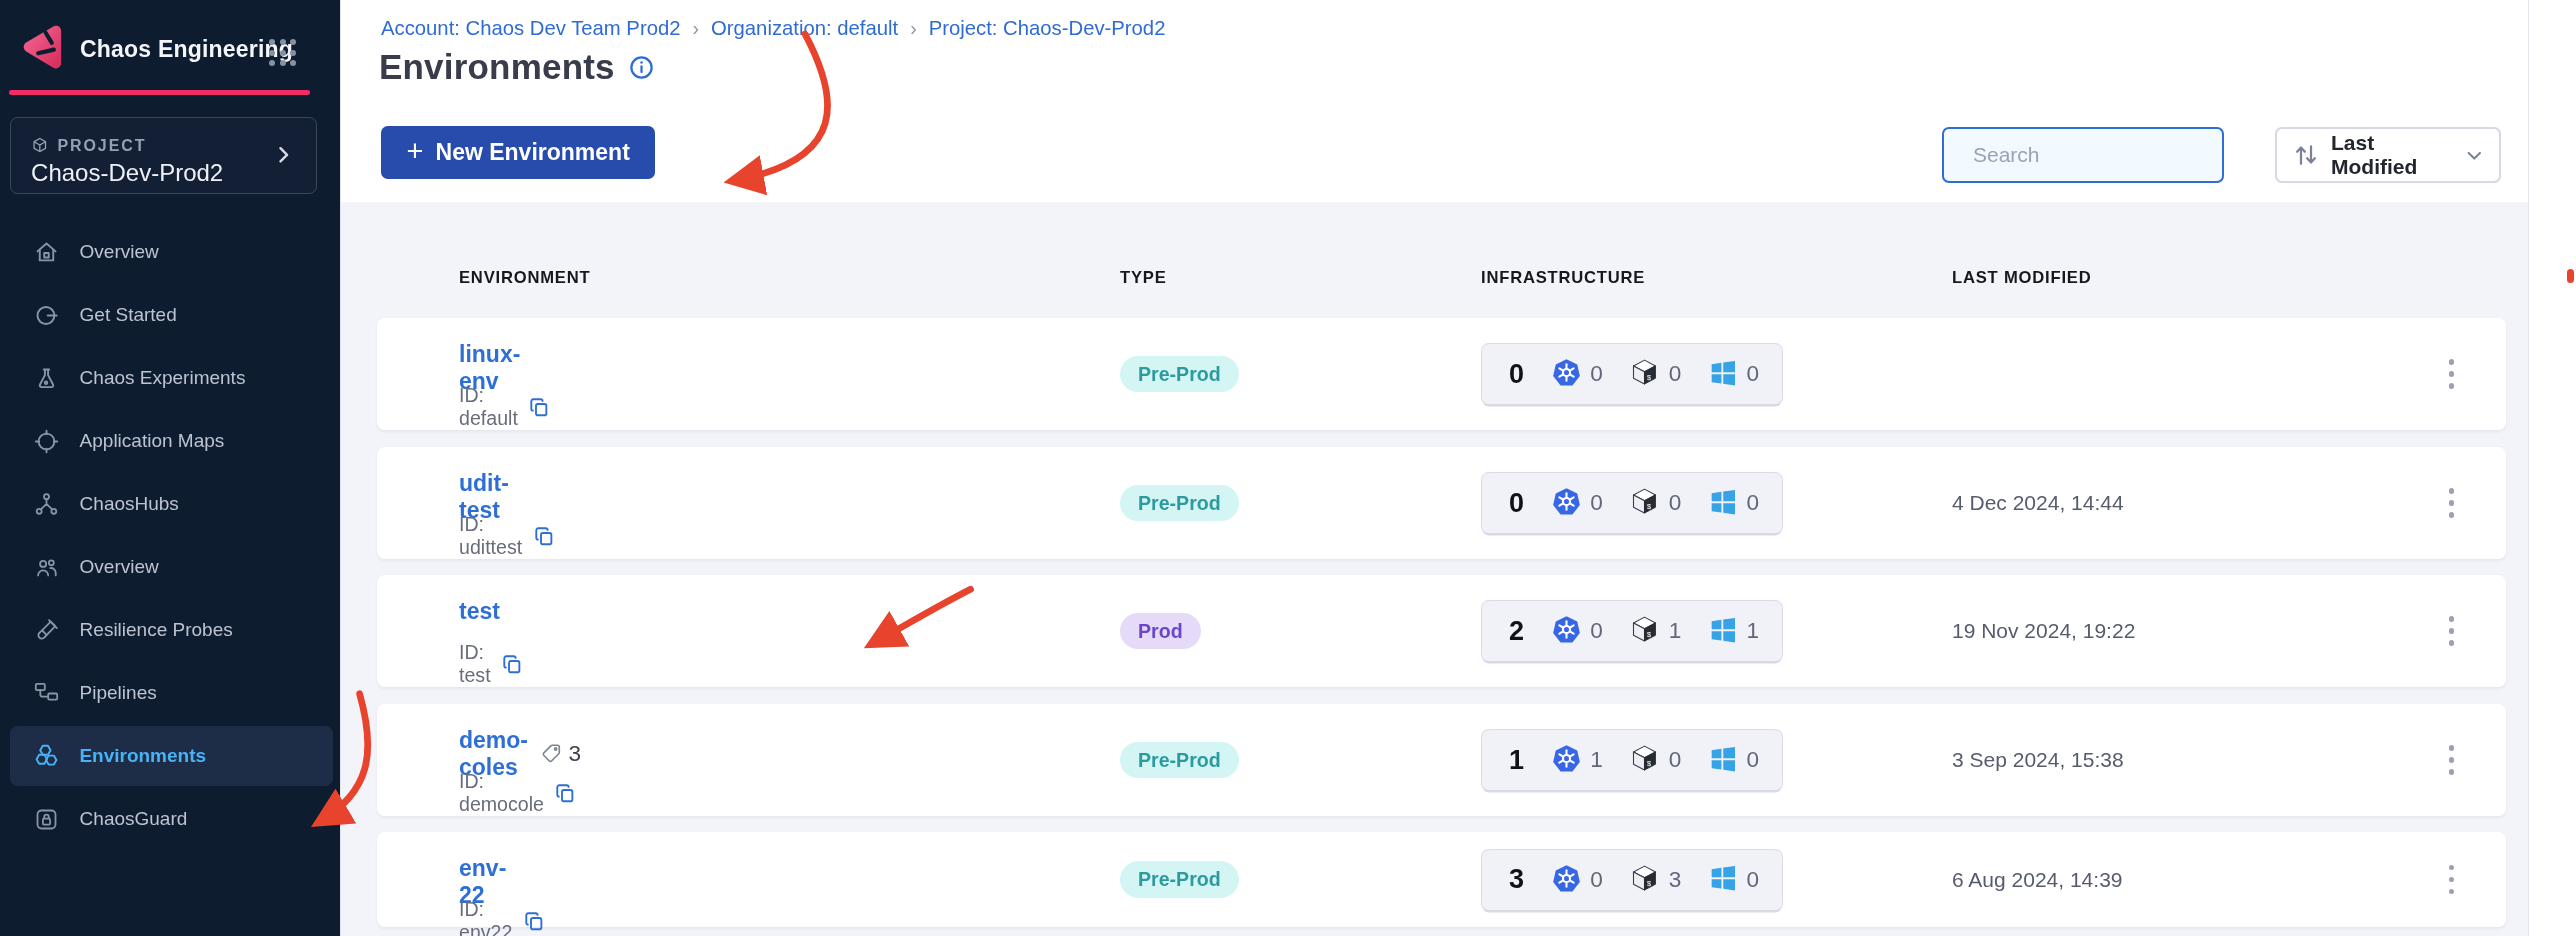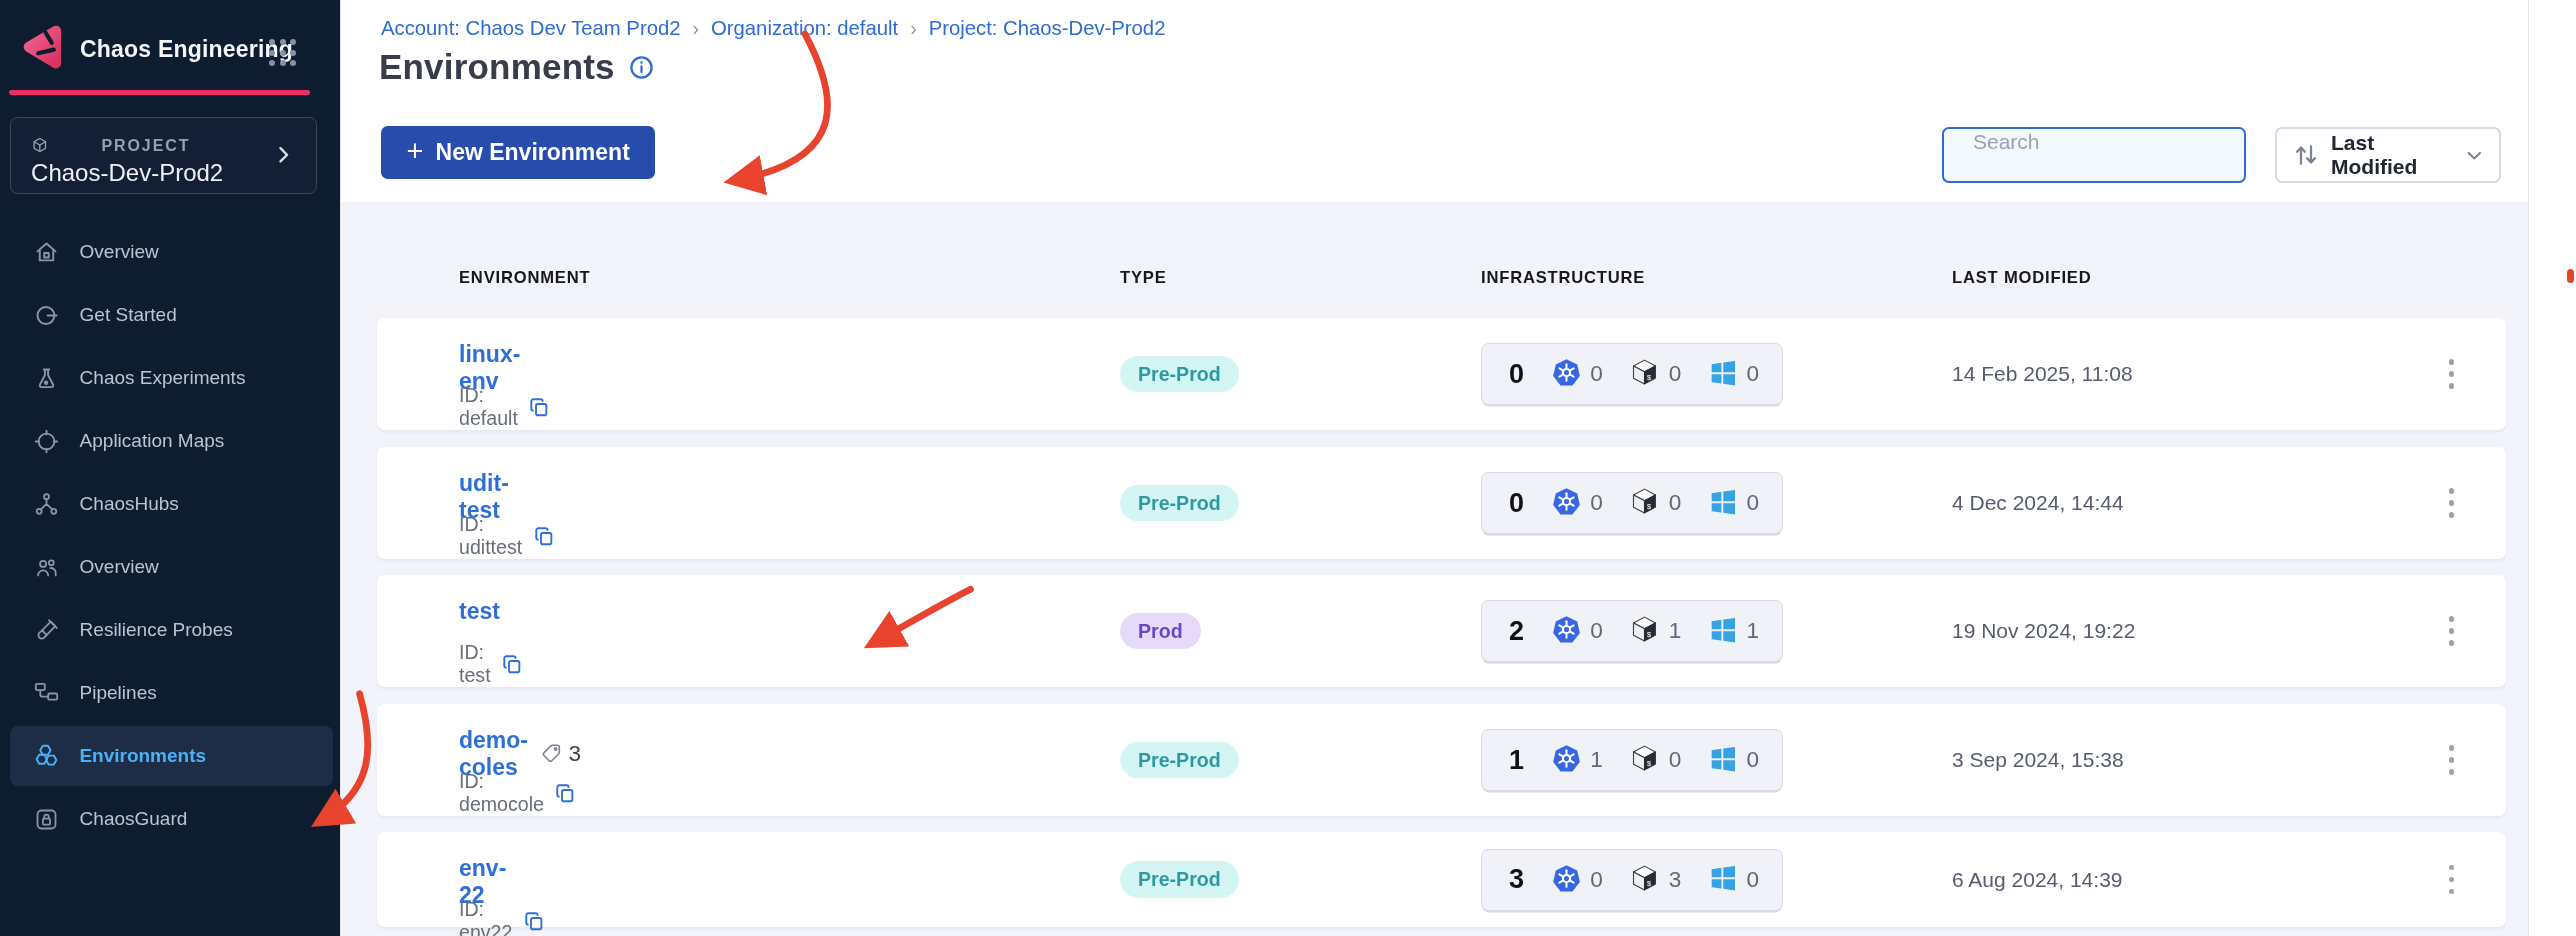--- a/index.html
+++ b/index.html
@@ -9,21 +9,21 @@
   .sidebar{position:absolute;left:0;top:0;width:340px;height:937px;background:#0e1c30;}
   .brand{position:absolute;left:0;top:0;width:340px;height:90px;}
   .brand-logo{position:absolute;left:18px;top:21px;width:53px;height:50px;}
   .brand-title{position:absolute;left:80px;top:36px;font-size:23px;font-weight:bold;color:#f4f6fa;letter-spacing:0.2px;}
   .grid-icon{position:absolute;left:269px;top:39px;width:35px;height:30px;display:grid;grid-template-columns:repeat(3,6px);grid-template-rows:repeat(3,6px);gap:4.5px;}
   .grid-icon i{width:6px;height:6px;border-radius:50%;background:#8791a4;}
   .brand-underline{position:absolute;left:9px;top:90px;width:301px;height:4.5px;background:#f12d64;border-radius:2.3px;}
 
   .project-card{position:absolute;left:9.8px;top:117px;width:305px;height:75px;background:#121f35;border:1.5px solid #3c475c;border-radius:7.5px;cursor:pointer;}
   .project-label-line{position:absolute;left:19.6px;top:18px;display:flex;align-items:center;gap:7.5px;color:#96a0b4;}
-  .project-label{font-size:16px;font-weight:bold;letter-spacing:1.9px;color:#96a0b4;margin-left:44px;}
+  .project-label{font-size:16px;font-weight:bold;letter-spacing:1.9px;color:#96a0b4;}
   .project-name{position:absolute;left:20.3px;top:41px;font-size:24px;color:#eef1f6;}
   .project-chevron{position:absolute;right:21px;top:24px;color:#d4d9e3;}
 
   .nav{position:absolute;left:0;top:222px;width:340px;}
   .nav-item{position:relative;height:60px;margin-bottom:3px;display:flex;align-items:center;gap:19.6px;padding-left:33px;color:#bdc3cf;font-size:19px;cursor:pointer;}
   .nav-item .nav-icon{width:27px;height:27px;color:#8a94a7;display:flex;align-items:center;justify-content:center;}
   .nav-item.active{margin-left:9.8px;margin-right:6.8px;padding-left:23px;background:#1d2c47;border-radius:7.5px;color:#49b2f4;font-weight:bold;}
   .nav-item.active .nav-icon{color:#49b2f4;}
 
   
@@ -33,21 +33,21 @@
   .pagehead{position:absolute;left:0;top:0;width:1994px;height:111px;background:#fff;border-bottom:1.5px solid #e9eaf1;}
   .breadcrumb{position:absolute;left:40px;top:16.6px;display:flex;align-items:center;gap:12px;font-size:20.3px;color:#2f6bd4;}
   .crumb{color:#2f6bd4;cursor:pointer;}
   .crumb-sep{color:#8d96a9;font-size:19.6px;}
   .page-title-line{position:absolute;left:38px;top:47px;display:flex;align-items:center;gap:13.5px;}
   .page-title{font-size:35px;font-weight:bold;color:#393d4b;letter-spacing:0.2px;}
 
   .toolbar{position:absolute;left:0;top:111px;width:2188px;height:91px;background:#fff;border-bottom:1.5px solid #dcdee8;}
   .new-env-btn{position:absolute;left:40px;top:15px;height:53px;padding:0 25.6px;display:flex;align-items:center;gap:12px;background:#274cab;color:#fff;border:none;border-radius:6.8px;font-family:"Liberation Sans",sans-serif;font-size:23px;font-weight:bold;cursor:pointer;}
   .plus-glyph{font-size:29px;font-weight:normal;margin-top:-3px;}
-  .search-box{position:absolute;left:1601px;top:16px;width:304px;height:56px;background:#f2f9ff;border:2.3px solid #2e6cd6;border-radius:6.8px;display:flex;align-items:flex-start;padding:0 13.5px;box-sizing:border-box;}
+  .search-box{position:absolute;left:1601px;top:16px;width:282px;height:56px;background:#f2f9ff;border:2.3px solid #2e6cd6;border-radius:6.8px;display:flex;align-items:center;padding:0 13.5px;box-sizing:border-box;}
   .search-box .caret{width:1.5px;height:30px;background:#2b2e38;margin-left:10.5px;}
   .search-input{flex:1;margin-left:3px;border:none;outline:none;background:transparent;font-family:"Liberation Sans",sans-serif;font-size:21px;color:#2b2e38;}
   .search-input::placeholder{color:#9aa2b4;}
   .sort-select{position:absolute;left:1934px;top:16px;width:226px;height:56px;background:#fff;border:2.3px solid #d6d8e4;border-radius:6.8px;display:flex;align-items:center;padding:0 13.5px;box-sizing:border-box;gap:10.5px;cursor:pointer;}
   .sort-label{font-size:21px;color:#22262f;font-weight:bold;flex:1;}
 
   .content{position:absolute;left:0;top:202px;width:2188px;height:735px;background:#f3f4f9;}
 
   .thead{position:absolute;left:36px;top:66px;width:2129px;height:22.6px;}
   .th{position:absolute;font-size:16.6px;font-weight:bold;color:#17181f;letter-spacing:0.8px;}
@@ -345,23 +345,20 @@
               <polygon points="3.5,5.5 10.8,4.4 10.8,11.5 3.5,11.5"></polygon>
               <polygon points="12.2,4.2 21,3 21,11.5 12.2,11.5"></polygon>
               <polygon points="3.5,12.9 10.8,12.9 10.8,19.9 3.5,18.9"></polygon>
               <polygon points="12.2,12.9 21,12.9 21,21.3 12.2,20.1"></polygon>
             </svg>
           </span>
           <span class="infra-count">0</span>
         </span>
       </div>
     </div>
-    <div class="cell col-date">
-      <span class="date-text">14 Feb 2025, 11:08</span>
-    </div>
     <div class="cell col-menu">
       <span class="kebab">
                 <i></i>
                 <i></i>
                 <i></i>
               </span>
     </div>
   </div>
           <div class="row-card" style="top: 245px; height: 112px;">
     <div class="cell col-env">

